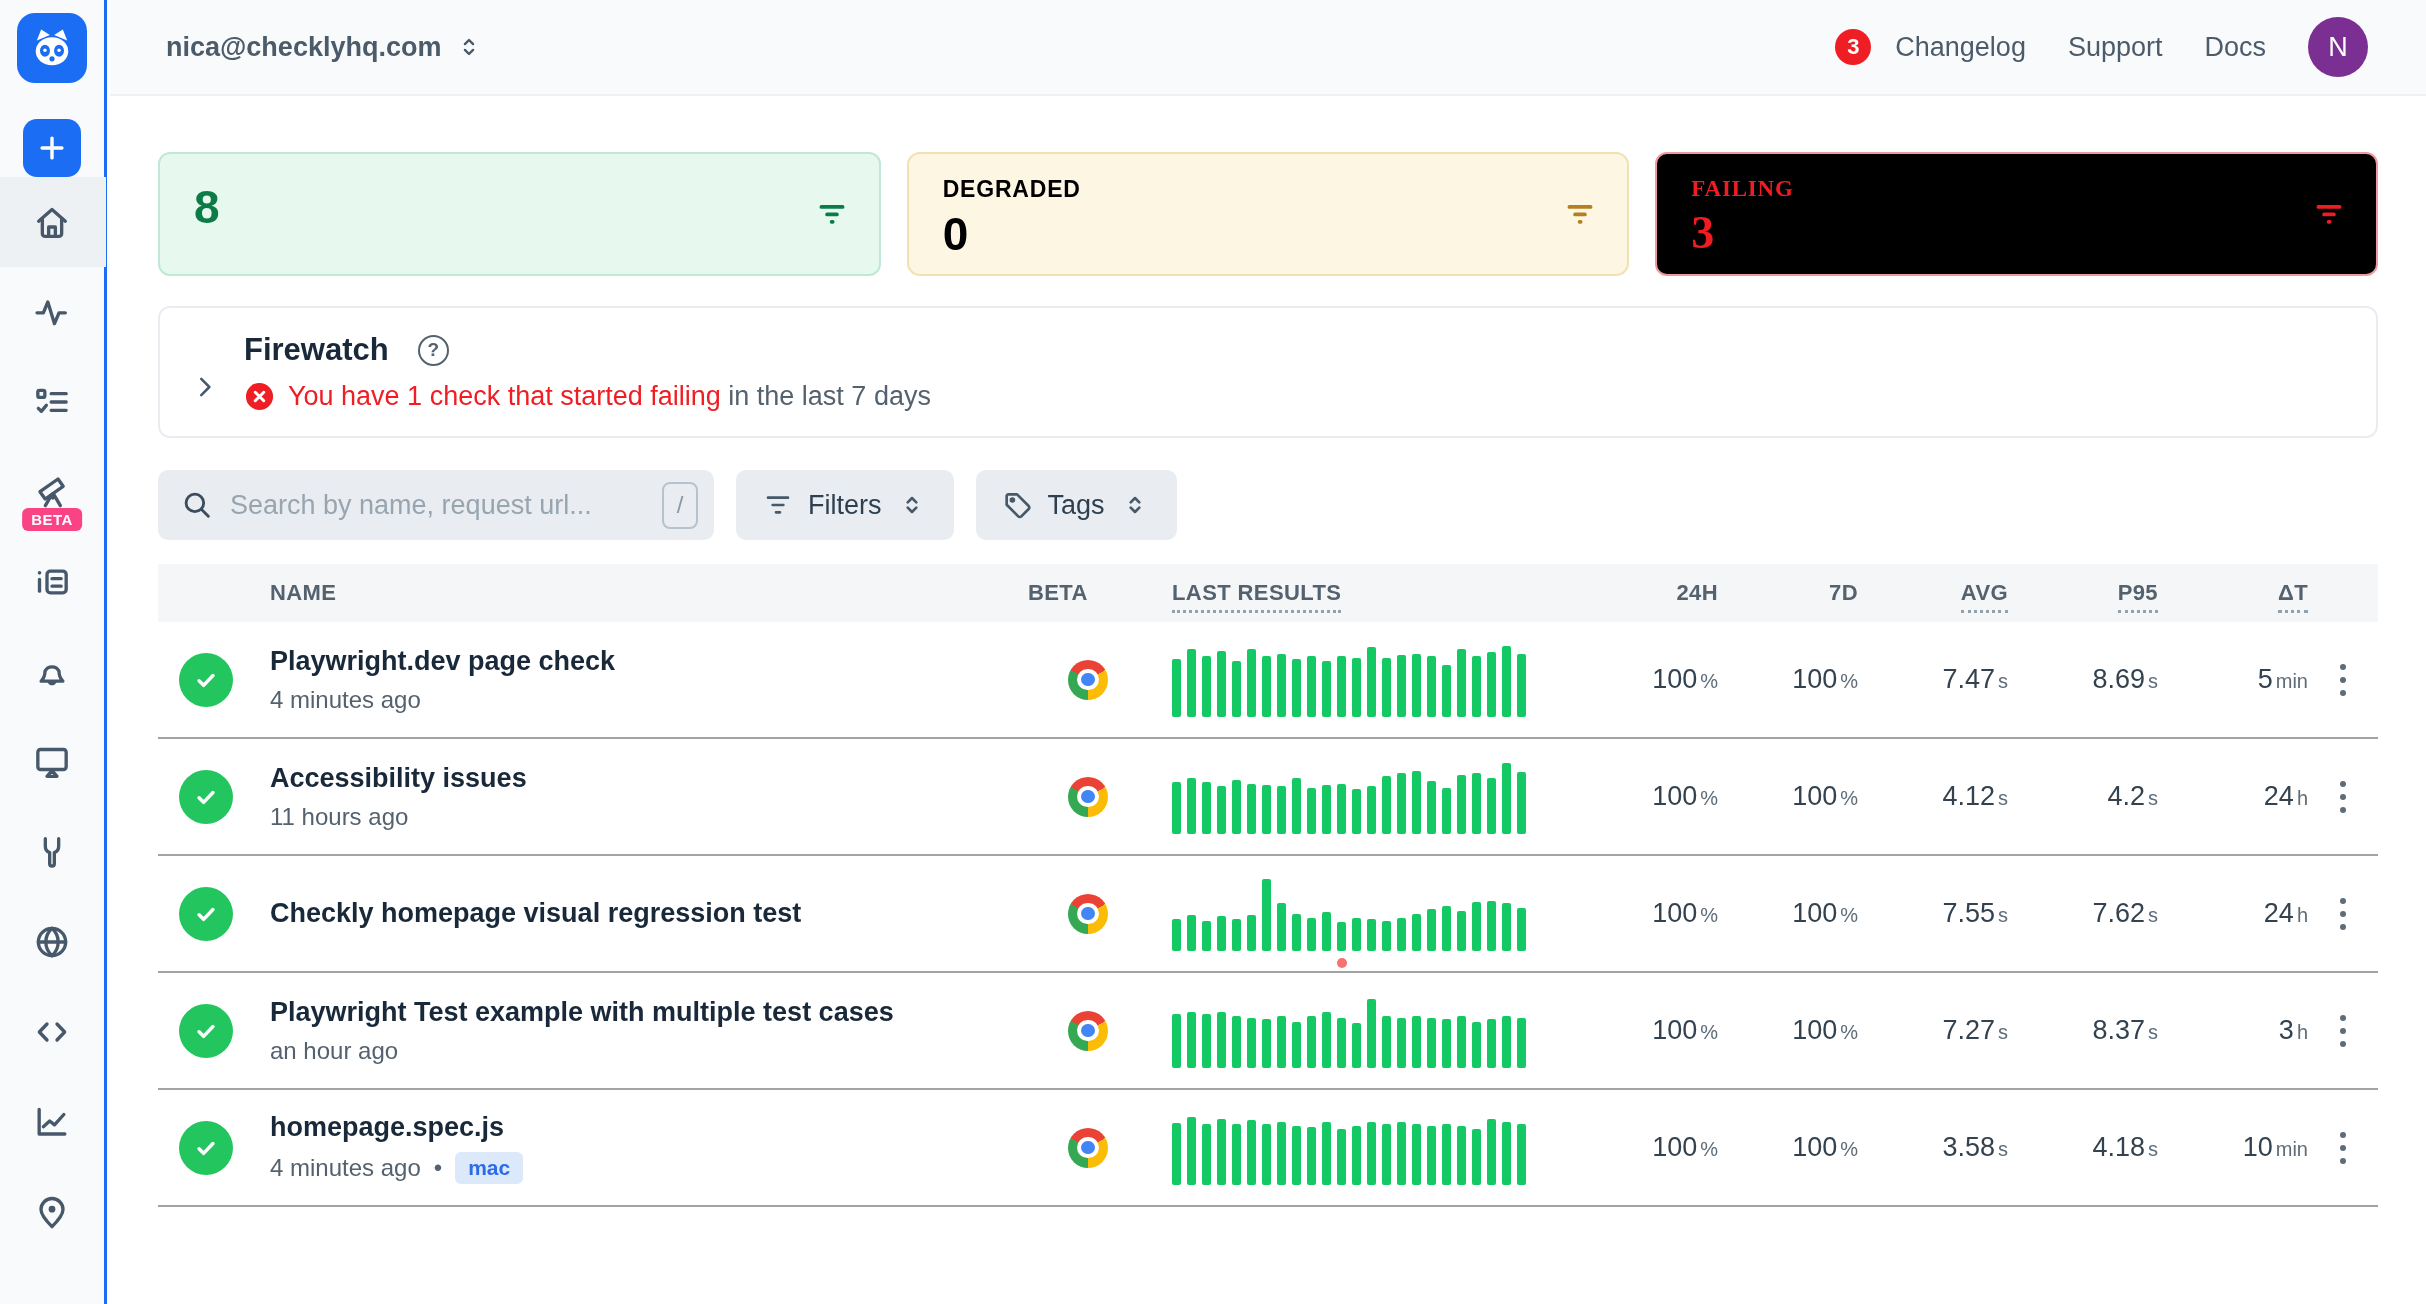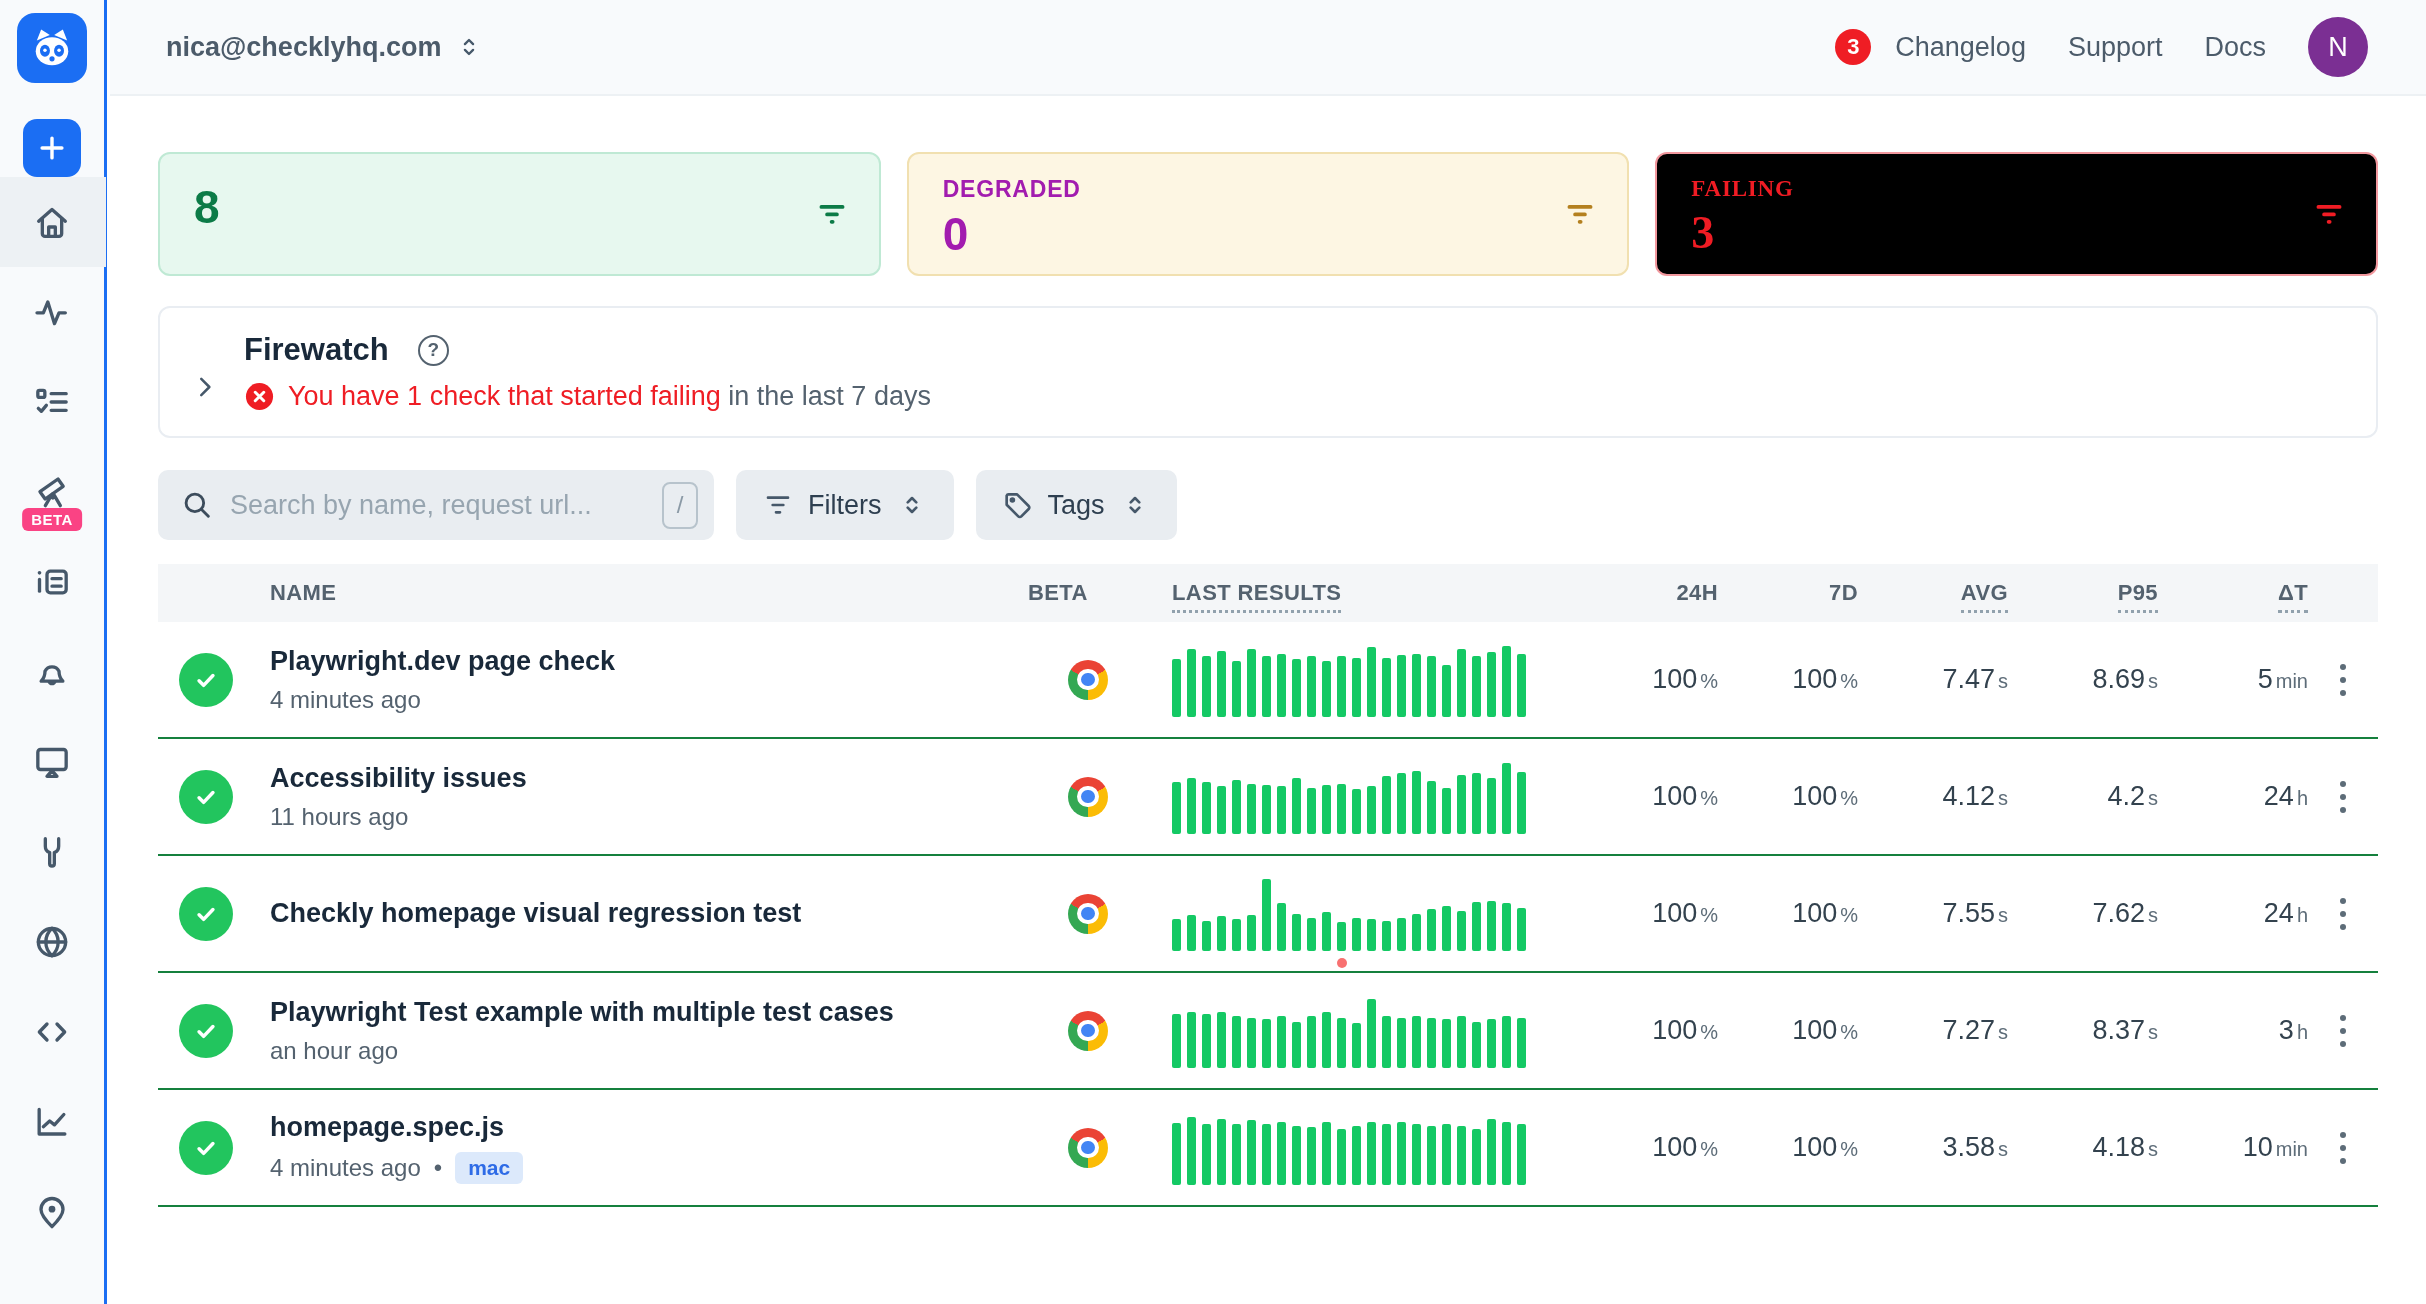--- a/index.html
+++ b/index.html
@@ -82,21 +82,21 @@
     display:flex;align-items:center;justify-content:center}
 
   
   .table{margin-top:24px}
   .grid{display:grid;grid-template-columns:96px 1fr 120px 430px 140px 140px 150px 150px 150px 70px;
     align-items:center}
   .thead{height:58px;background:#f4f6f8;font-size:22px;font-weight:700;color:#54626f;letter-spacing:.4px}
   .th-name{padding-left:16px}
   .th-num{text-align:right}
   .th u{text-decoration:none;border-bottom:3px dotted #91a1ad;padding-bottom:5px}
-  .trow{height:117px;border-bottom:2px solid #15803d;cursor:pointer}
+  .trow{height:117px;border-bottom:2px solid #a3a3a3;cursor:pointer}
   .c-status{display:flex;justify-content:center}
   .okcirc{width:54px;height:54px;border-radius:50%;background:#22c55e;display:flex;
     align-items:center;justify-content:center}
   .okcirc svg{width:32px;height:32px}
   .c-name{padding-left:16px}
   .rname{font-size:27px;font-weight:700;color:#19293a}
   .rmeta{margin-top:9px;font-size:24px;color:#54626f;display:flex;align-items:center;gap:13px}
   .badge-mac{background:#dce9fb;color:#2e6be6;font-weight:700;font-size:21px;
     padding:4px 13px;border-radius:6px}
   .c-type{display:flex;justify-content:center}
@@ -232,21 +232,21 @@
 
 <main class="main">
 
   <div class="cards">
       <div class="scard" style="background: rgb(231, 248, 239); border-color: rgb(191, 233, 212); color: rgb(12, 123, 71);">
     <div class="scard-count">8</div>
     <svg class="filter-ic" viewBox="0 0 24 24" style="stroke: rgb(12, 123, 71);">
       <path d="M4.5 7h15M8.5 12.3h7M11.7 17.5h.8"></path>
     </svg>
   </div>
-      <div class="scard" style="background: rgb(253, 246, 227); border-color: rgb(241, 224, 176); color: #a21caf;">
+      <div class="scard" style="background: rgb(253, 246, 227); border-color: rgb(241, 224, 176); color: #000000; border-radius: 13px;">
     <div class="scard-label">DEGRADED</div>
     <div class="scard-count">0</div>
     <svg class="filter-ic" viewBox="0 0 24 24" style="stroke: rgb(180, 128, 31);">
       <path d="M4.5 7h15M8.5 12.3h7M11.7 17.5h.8"></path>
     </svg>
   </div>
       <div class="scard" style="background: #000000; border-color: rgb(242, 152, 158); color: rgb(240, 28, 36); font-family: Liberation Serif, serif;">
     <div class="scard-label">FAILING</div>
     <div class="scard-count">3</div>
     <svg class="filter-ic" viewBox="0 0 24 24" style="stroke: rgb(240, 28, 36);">

